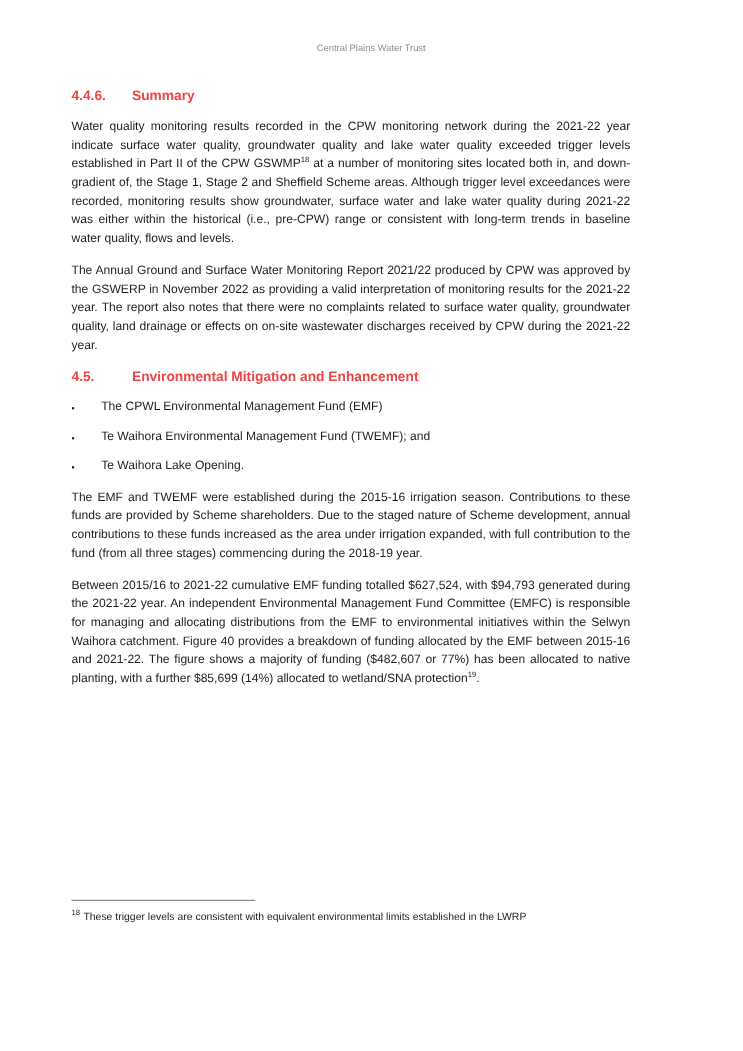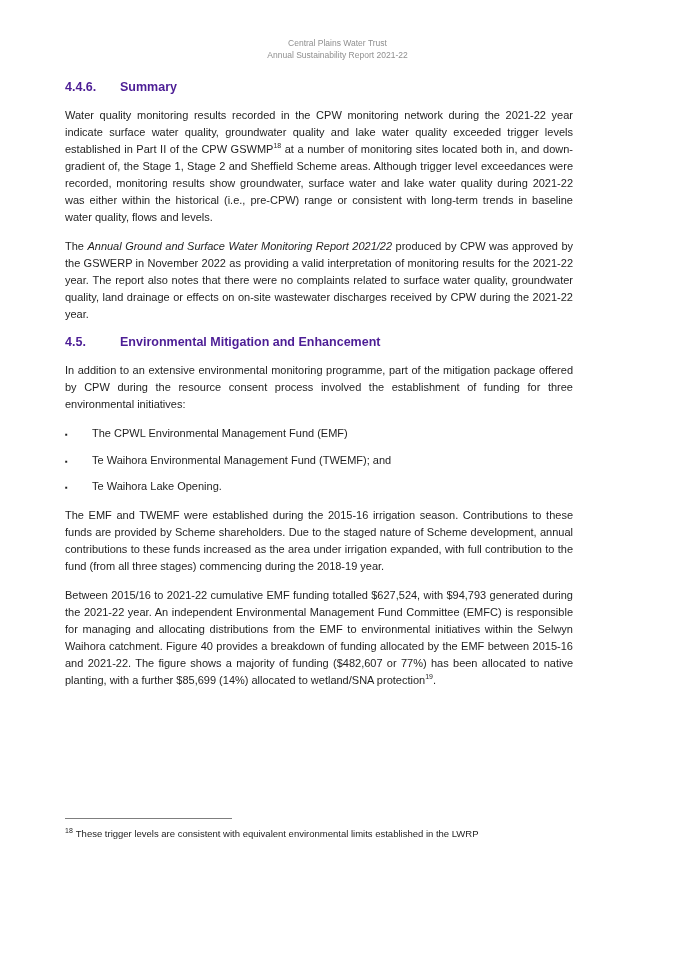--- a/index.html
+++ b/index.html
@@ -27,36 +27,36 @@
     position: absolute;
     left: 65px;
     top: 80px;
     width: 508px;
   }
   .heading {
     font-size: 12.5px;
     font-weight: bold;
     line-height: 15px;
     margin: 0 0 12px 0;
-    color: #4c1d95;
+    color: #ef4444;
   }
   .heading.h-section { margin-top: 6px; }
   .heading .h-num { display: inline-block; width: 55px; }
   .body-p {
     font-size: 11px;
     line-height: 17px;
     text-align: justify;
     margin: 0 0 12px 0;
   }
   .body-p sup, .fn sup {
     font-size: 7px;
     line-height: 0;
     vertical-align: super;
   }
-  .italic { font-style: italic; }
+  .italic { }
   .bullet-list {
     list-style: none;
     margin: 2px 0 12px 0;
     padding: 0;
   }
   .bullet-list li {
     position: relative;
     padding-left: 27px;
     font-size: 11px;
     line-height: 17px;
@@ -95,35 +95,33 @@
     color: #1e1e1e;
   }
 </style>
 </head>
 <body>
 
 <div class="page">
 
   <div class="doc-header">
     <div>Central Plains Water Trust</div>
-    <div>Annual Sustainability Report 2021-22</div>
   </div>
 
   <div class="content">
 
     <h2 class="heading"><span class="h-num">4.4.6.</span><span class="h-title">Summary</span></h2>
 
     <p class="body-p"><span>Water quality monitoring results recorded in the CPW monitoring network during the 2021-22 year indicate surface water quality, groundwater quality and lake water quality exceeded trigger levels established in Part II of the CPW GSWMP</span><sup>18</sup><span> at a number of monitoring sites located both in, and down-gradient of, the Stage 1, Stage 2 and Sheffield Scheme areas. Although trigger level exceedances were recorded, monitoring results show groundwater, surface water and lake water quality during 2021-22 was either within the historical (i.e., pre-CPW) range or consistent with long-term trends in baseline water quality, flows and levels.</span></p>
 
     <p class="body-p"><span>The </span><span class="italic">Annual Ground and Surface Water Monitoring Report 2021/22</span><span> produced by CPW was approved by the GSWERP in November 2022 as providing a valid interpretation of monitoring results for the 2021-22 year. The report also notes that there were no complaints related to surface water quality, groundwater quality, land drainage or effects on on-site wastewater discharges received by CPW during the 2021-22 year.</span></p>
 
     <h2 class="heading h-section"><span class="h-num">4.5.</span><span class="h-title">Environmental Mitigation and Enhancement</span></h2>
 
 
-    <p class="body-p"><span>In addition to an extensive environmental monitoring programme, part of the mitigation package offered by CPW during the resource consent process involved the establishment of funding for three environmental initiatives:</span></p>
 
     <ul class="bullet-list">
       <li><span class="bullet-marker">▪</span><span>The CPWL Environmental Management Fund (EMF)</span></li>
       <li><span class="bullet-marker">▪</span><span>Te Waihora Environmental Management Fund (TWEMF); and</span></li>
       <li><span class="bullet-marker">▪</span><span>Te Waihora Lake Opening.</span></li>
     </ul>
 
     <p class="body-p"><span>The EMF and TWEMF were established during the 2015-16 irrigation season. Contributions to these funds are provided by Scheme shareholders. Due to the staged nature of Scheme development, annual contributions to these funds increased as the area under irrigation expanded, with full contribution to the fund (from all three stages) commencing during the 2018-19 year.</span></p>
 
     <p class="body-p"><span>Between 2015/16 to 2021-22 cumulative EMF funding totalled $627,524, with $94,793 generated during the 2021-22 year.  An independent Environmental Management Fund Committee (EMFC) is responsible for managing and allocating distributions from the EMF to environmental initiatives within the Selwyn Waihora catchment.  Figure 40 provides a breakdown of funding allocated by the EMF between 2015-16 and 2021-22. The figure shows a majority of funding ($482,607 or 77%) has been allocated to native planting, with a further $85,699 (14%) allocated to wetland/SNA protection</span><sup>19</sup><span>.</span></p>

